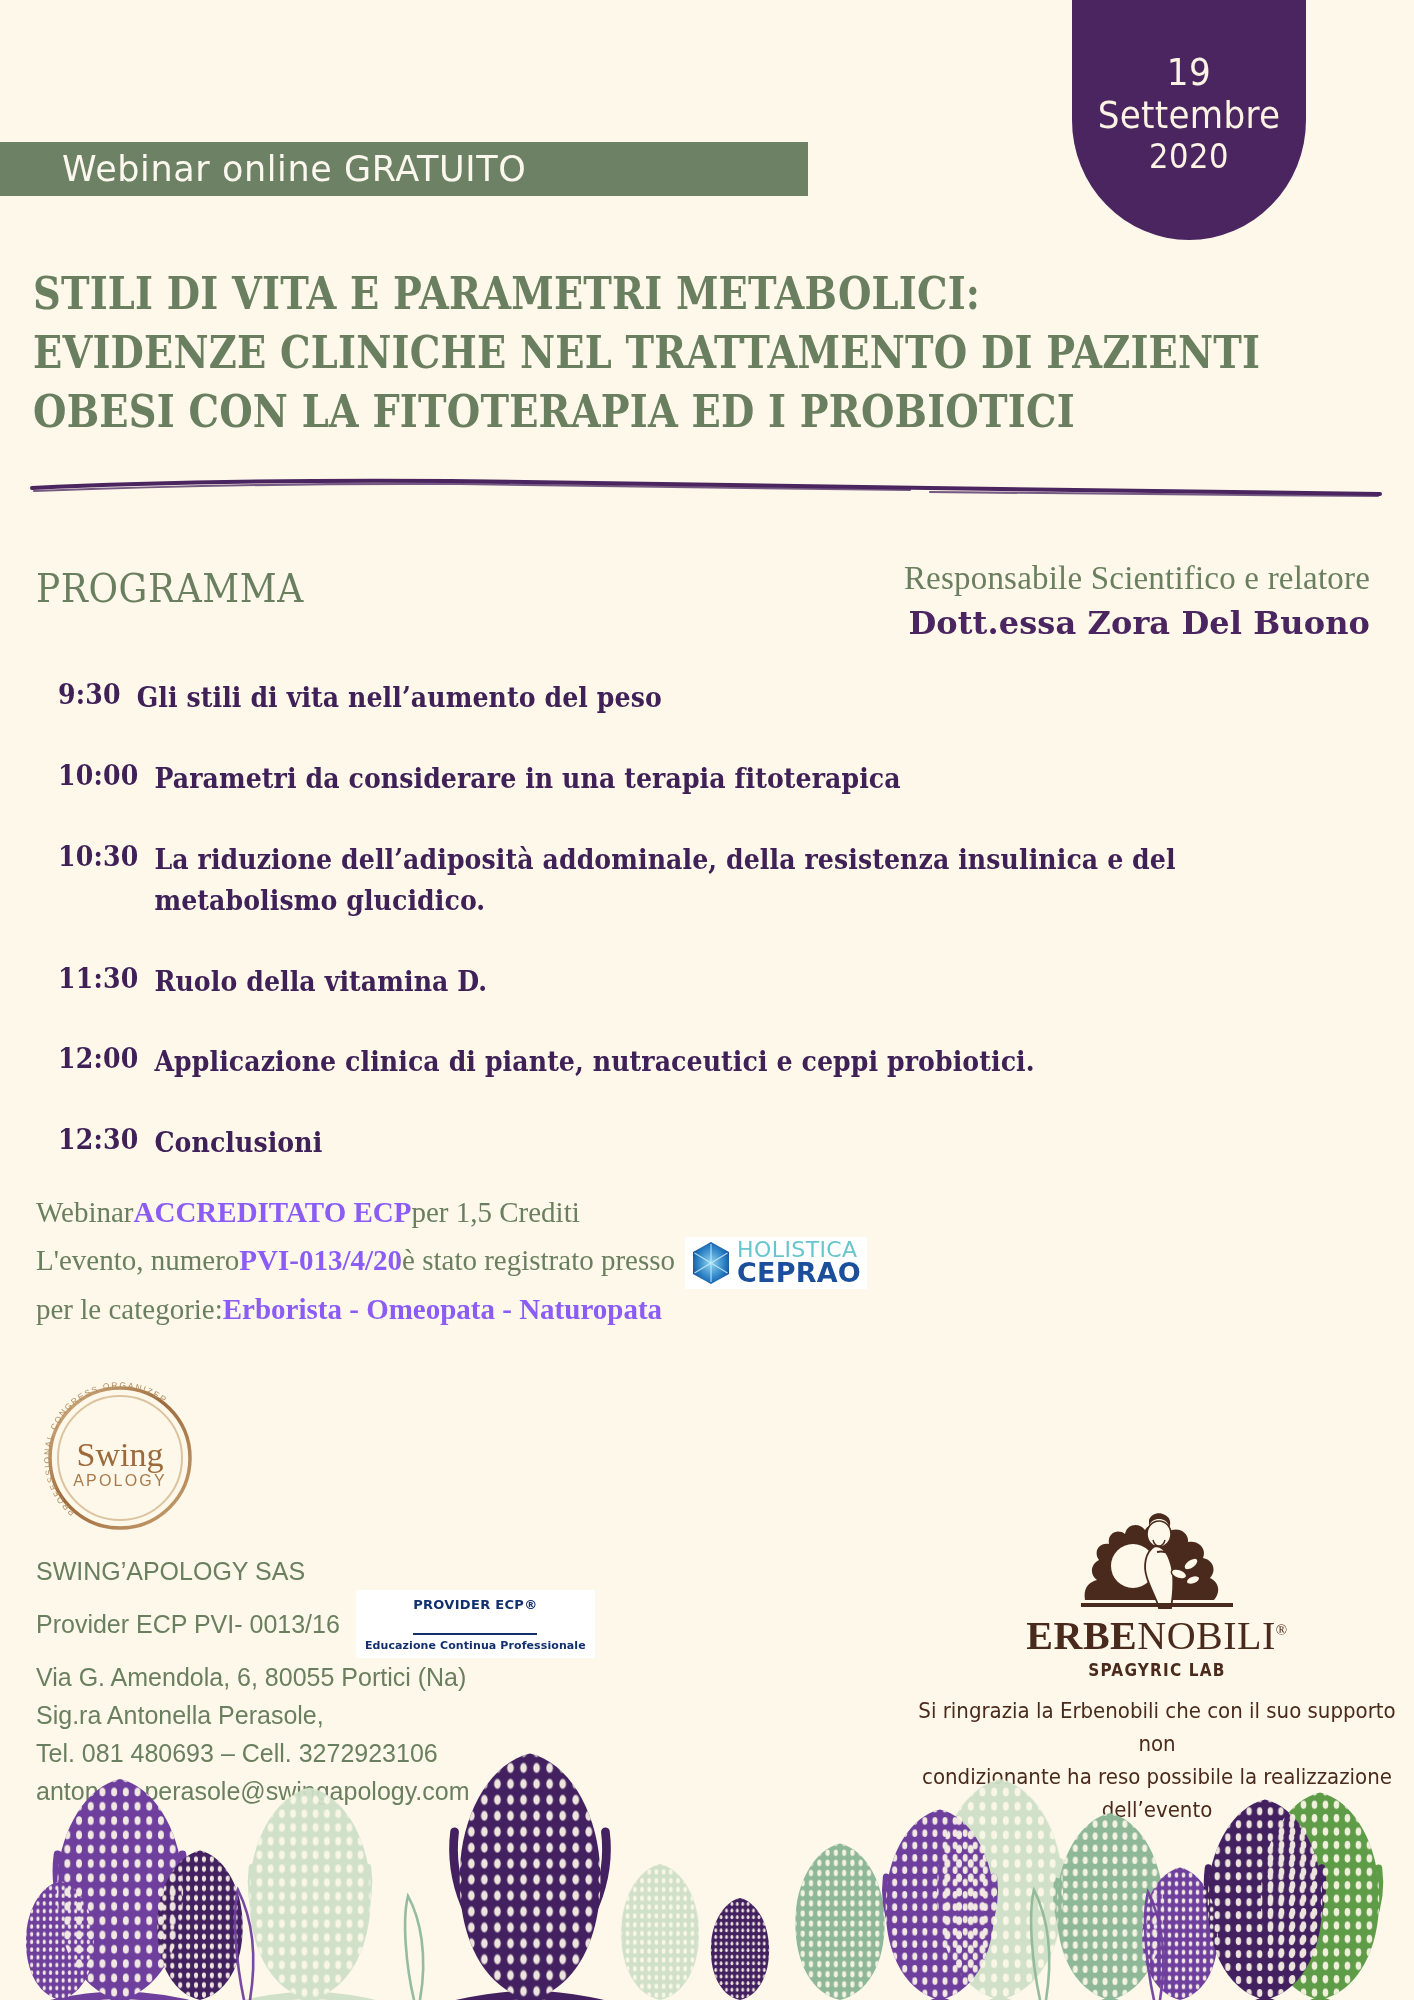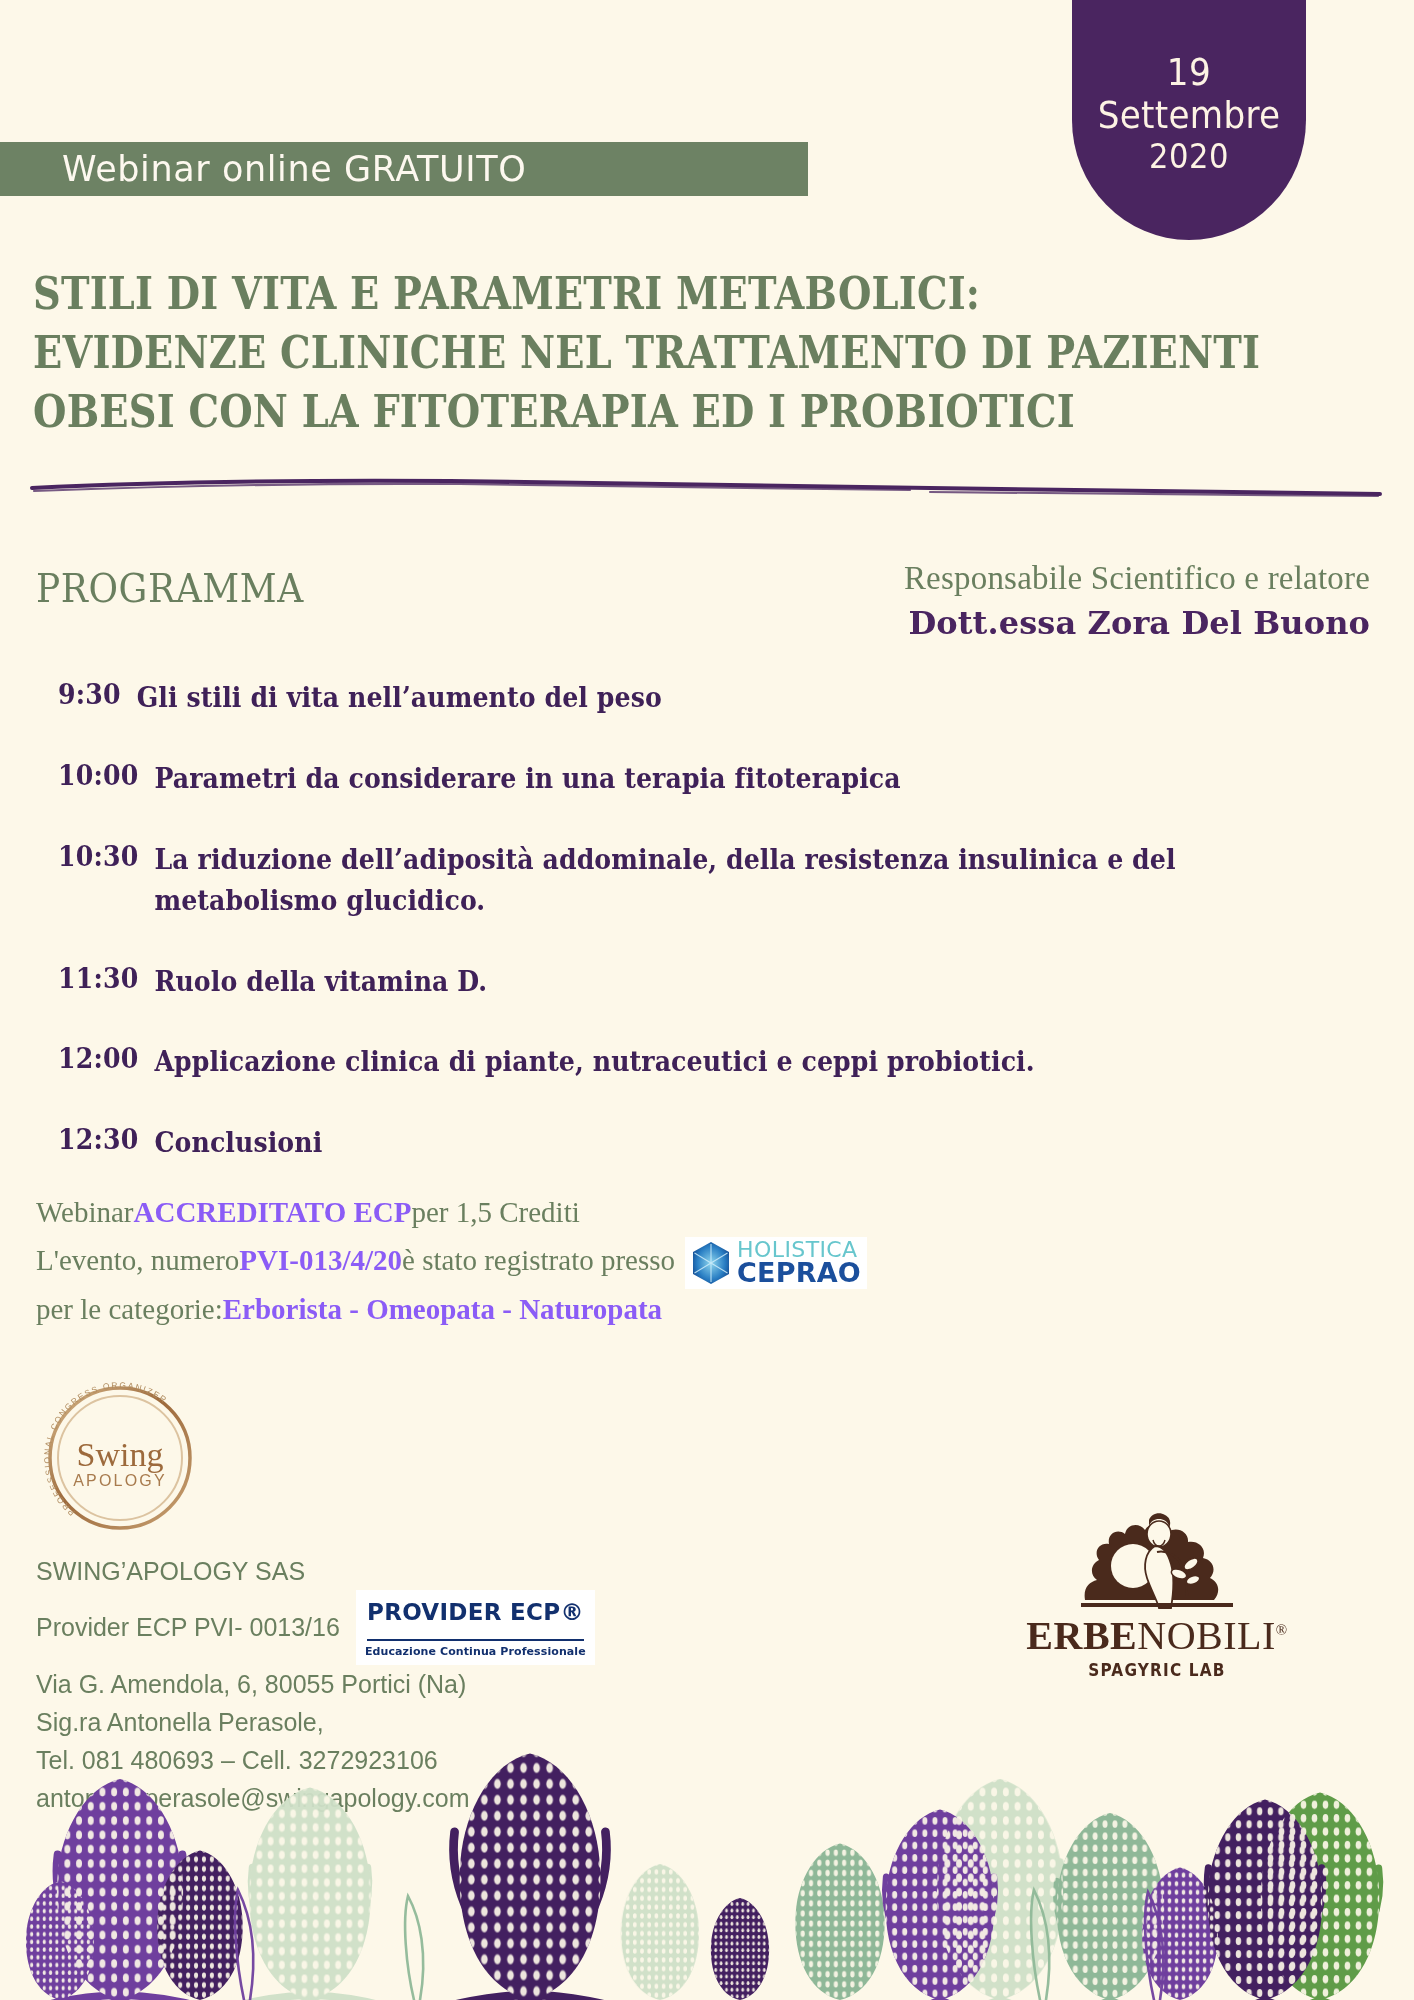--- a/index.html
+++ b/index.html
@@ -241,26 +241,26 @@
   .provider-badge {
     display: inline-flex;
     flex-direction: column;
     align-items: center;
     background: #ffffff;
     padding: 5px 9px 4px 9px;
     margin-left: 16px;
   }
   .provider-title {
     font-family: "DejaVu Sans", sans-serif;
-    font-size: 23px;
+    font-size: 13px;
     font-weight: 700;
     color: #12306e;
     letter-spacing: 0.3px;
     border-bottom: 2px solid #12306e;
-    padding-bottom: 9px;
+    padding-bottom: 18px;
   }
   .provider-sub {
     font-family: "DejaVu Sans", sans-serif;
     font-size: 11px;
     font-weight: 700;
     color: #12306e;
     margin-top: 3px;
     letter-spacing: 0.1px;
   }
 
@@ -466,20 +466,24 @@
       <ellipse cx="124" cy="56" rx="8" ry="4.5" fill="#fdf8e9" stroke="#4a2a1c" stroke-width="1.5" transform="rotate(-35 124 56)"></ellipse>
       <ellipse cx="112" cy="66" rx="8" ry="4.5" fill="#fdf8e9" stroke="#4a2a1c" stroke-width="1.5" transform="rotate(20 112 66)"></ellipse>
       <ellipse cx="126" cy="72" rx="7" ry="4" fill="#fdf8e9" stroke="#4a2a1c" stroke-width="1.5" transform="rotate(-20 126 72)"></ellipse>
 
       <rect x="14" y="95" width="152" height="4" fill="#4a2a1c"></rect>
     </svg>
     <div class="erbe-name">
       <span class="b1">ERBE</span><span class="b2">NOBILI</span><span class="reg">®</span>
     </div>
     <div class="erbe-sub">SPAGYRIC LAB</div>
+    <div class="sponsor-thanks">
+      <div>Si ringrazia la Erbenobili che con il suo supporto non</div>
+      <div>condizionante ha reso possibile la realizzazione dell’evento</div>
+    </div>
   </div>
 
   <svg class="floral" viewBox="0 0 1414 300" preserveAspectRatio="none">
     <defs>
 
       <g id="thistle">
         <path d="M0,0 C-34,-8 -52,-48 -48,-96 C-45,-132 -26,-164 0,-170
                  C26,-164 45,-132 48,-96 C52,-48 34,-8 0,0 Z"></path>
       </g>
       <pattern id="dots" width="9" height="11" patternUnits="userSpaceOnUse">

